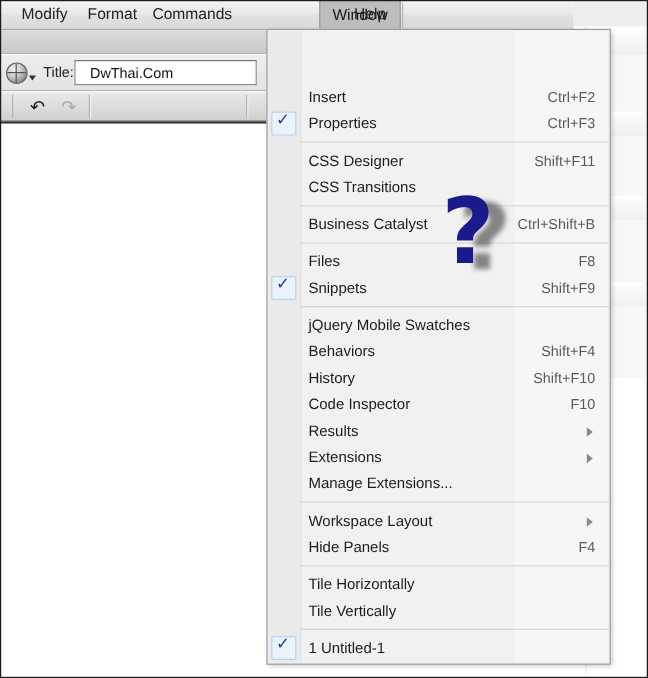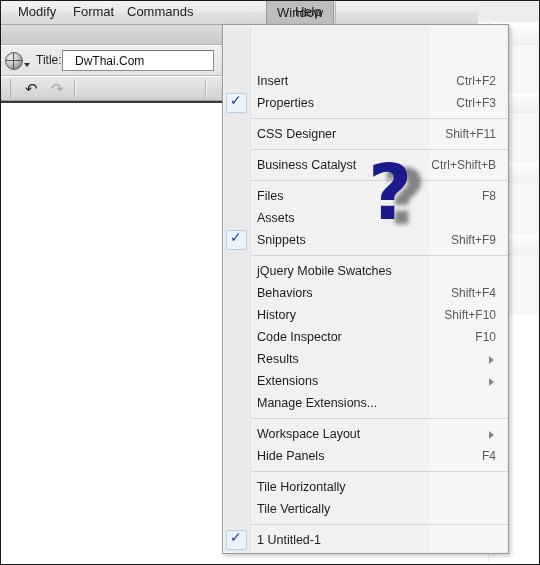--- a/index.html
+++ b/index.html
@@ -301,32 +301,32 @@
         <div class="dd-item">
           <span class="dd-check"></span>
           <span class="dd-label">Properties</span>
           <span class="dd-accel">Ctrl+F3</span>
         </div>
         <div class="dd-sep"></div>
         <div class="dd-item">
           <span class="dd-label">CSS Designer</span>
           <span class="dd-accel">Shift+F11</span>
         </div>
+        <div class="dd-item">
+          <span class="dd-label">CSS Transitions</span>
+        </div>
         <div class="dd-sep"></div>
         <div class="dd-item">
           <span class="dd-label">Business Catalyst</span>
           <span class="dd-accel">Ctrl+Shift+B</span>
         </div>
         <div class="dd-sep"></div>
         <div class="dd-item">
           <span class="dd-label">Files</span>
           <span class="dd-accel">F8</span>
-        </div>
-        <div class="dd-item">
-          <span class="dd-label">Assets</span>
         </div>
         <div class="dd-item">
           <span class="dd-check"></span>
           <span class="dd-label">Snippets</span>
           <span class="dd-accel">Shift+F9</span>
         </div>
         <div class="dd-sep"></div>
         <div class="dd-item">
           <span class="dd-label">jQuery Mobile Swatches</span>
         </div>

